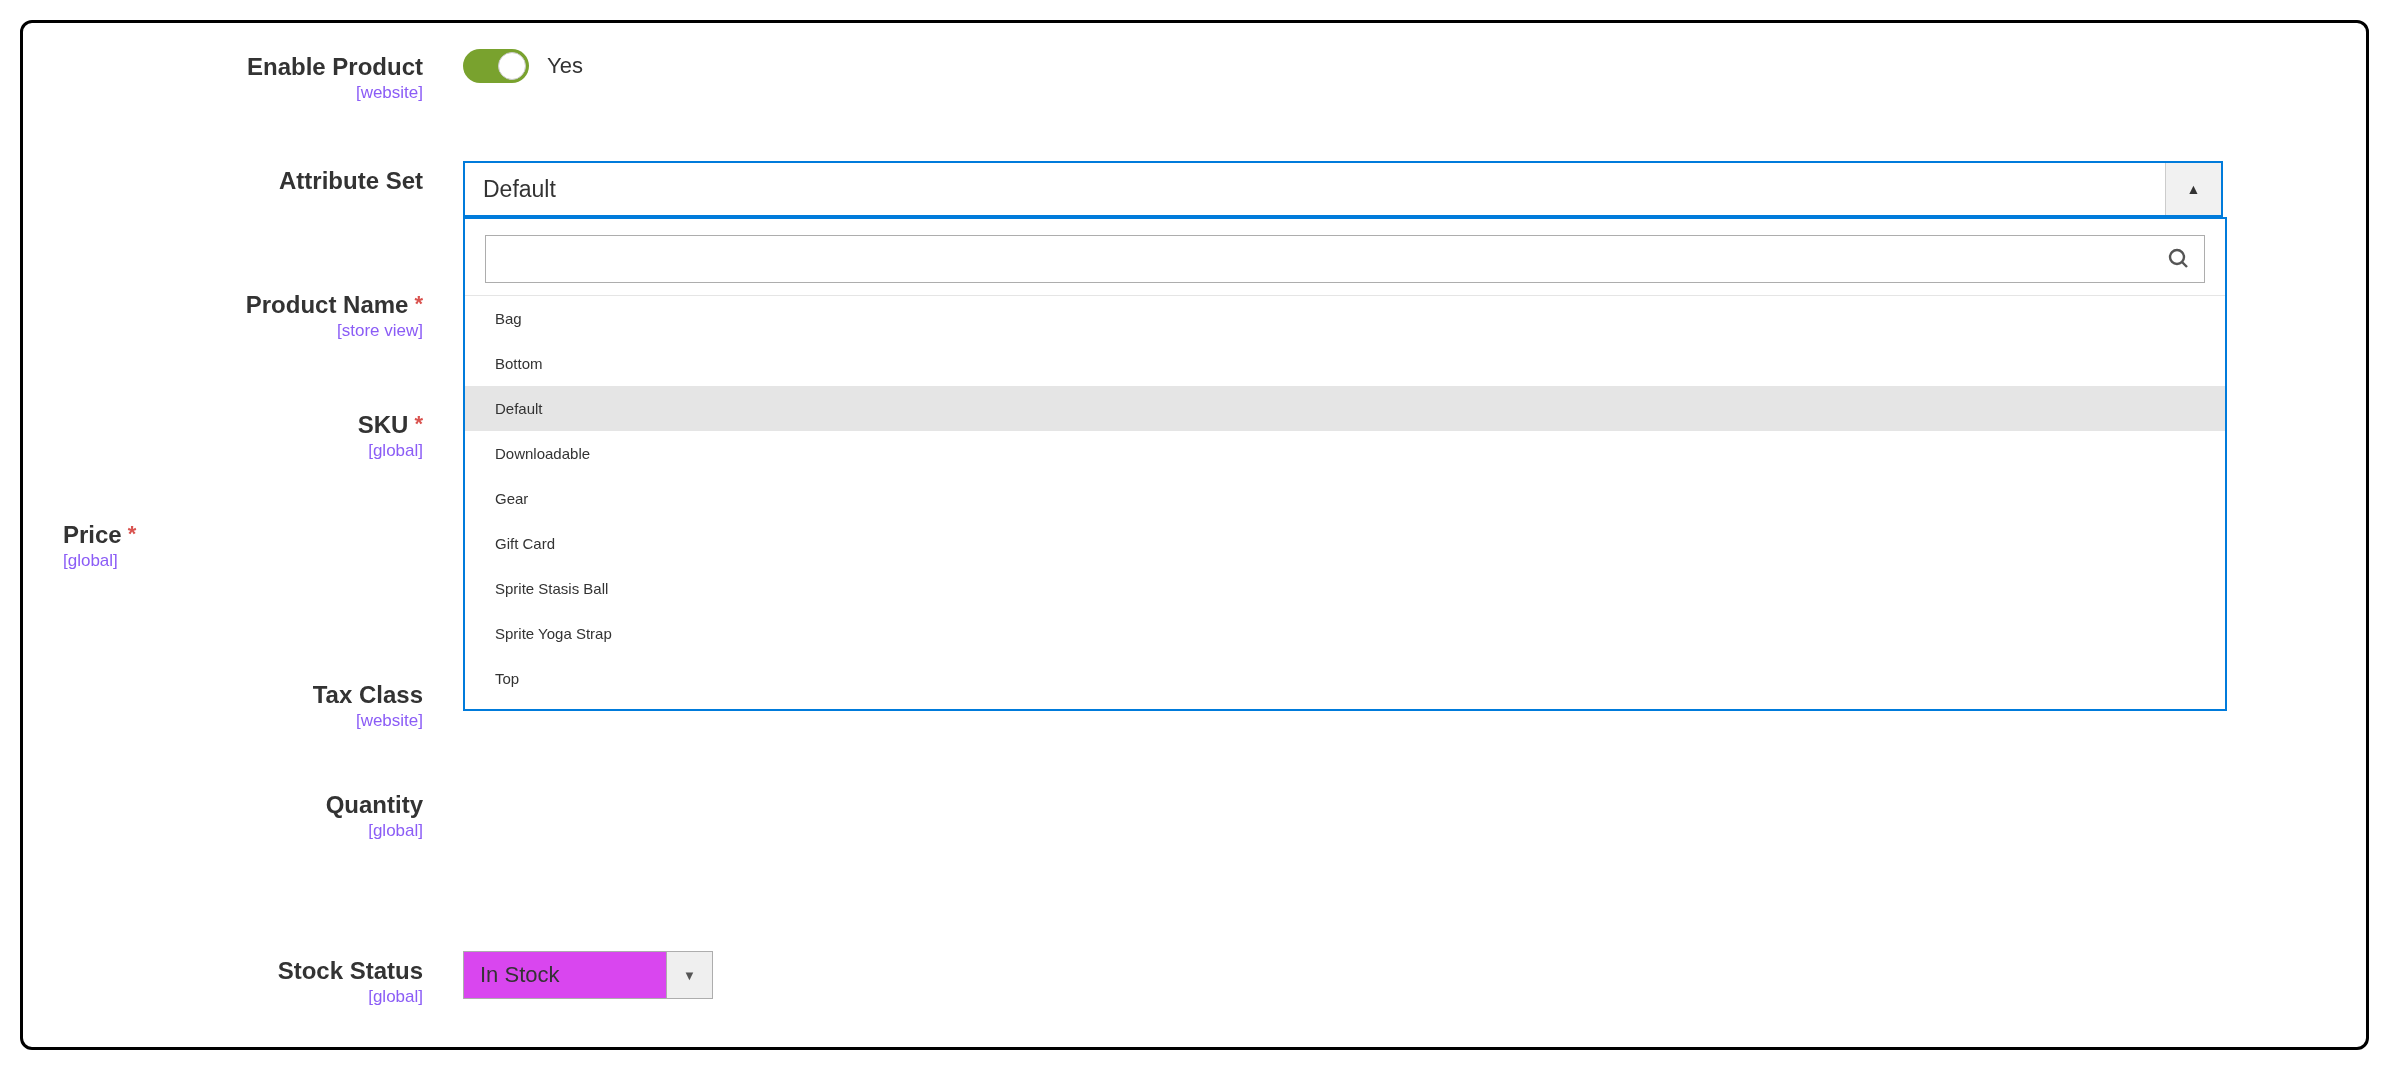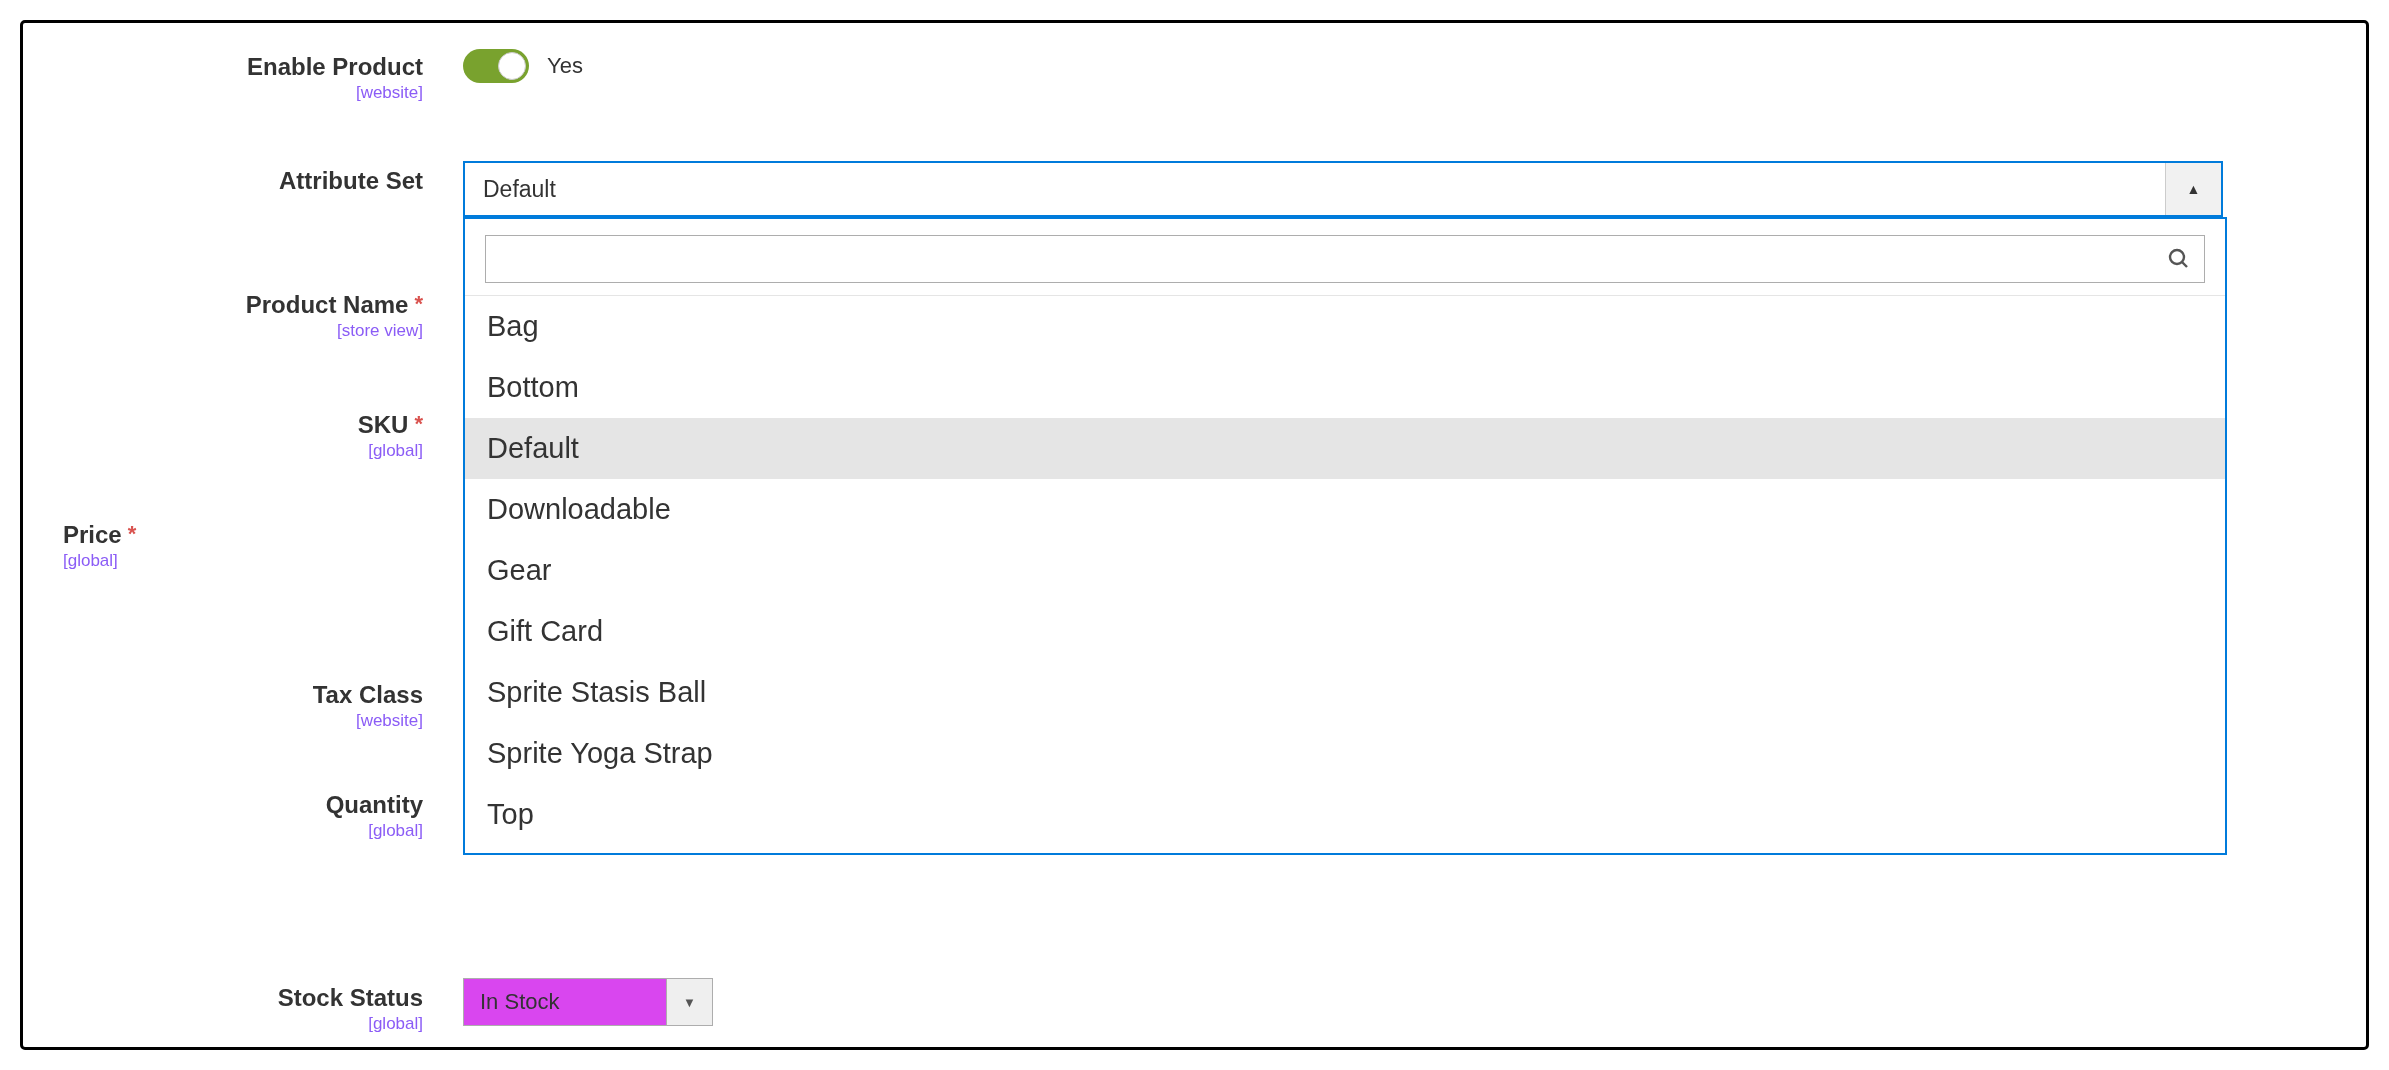--- a/index.html
+++ b/index.html
@@ -3,21 +3,21 @@
 <meta charset="utf-8">
 <style>
   * { box-sizing: border-box; margin: 0; padding: 0; }
   body {
     font-family: 'Helvetica Neue', Helvetica, Arial, sans-serif;
     background: #fff;
     padding: 20px;
   }
   .panel {
     border: 3px solid #000;
-    border-radius: 5px;
+    border-radius: 12px;
     padding: 28px 40px 20px 40px;
     width: 2349px;
     height: 1030px;
     position: relative;
     overflow: hidden;
   }
   .label-col {
     width: 400px;
     text-align: right;
     padding-right: 40px;
@@ -130,38 +130,38 @@
   .search-icon-svg {
     position: absolute;
     right: 14px;
     top: 50%;
     transform: translateY(-50%);
     width: 24px;
     height: 24px;
   }
   .dropdown-list { }
   .dropdown-item {
-    padding: 14px 22px;
-    font-size: 29px;
+    padding: 14px 30px;
+    font-size: 15px;
     color: #333;
     cursor: pointer;
   }
   .dropdown-item.selected {
     background: #e5e5e5;
   }
 
   
   .row-enable     { position: absolute; top: 24px;  left: 40px; right: 40px; display:flex; }
   .row-attrset    { position: absolute; top: 138px; left: 40px; right: 40px; display:flex; }
   .row-name       { position: absolute; top: 268px; left: 40px; width: 400px; text-align:right; padding-right:40px; }
   .row-sku        { position: absolute; top: 388px; left: 40px; width: 400px; text-align:right; padding-right:40px; }
   .row-price      { position: absolute; top: 498px; left: 40px; width: 400px; padding-right:40px; }
   .row-tax        { position: absolute; top: 658px; left: 40px; width: 400px; text-align:right; padding-right:40px; }
   .row-qty        { position: absolute; top: 768px; left: 40px; width: 400px; text-align:right; padding-right:40px; }
-  .row-stock      { position: absolute; top: 928px; left: 40px; right: 40px; display:flex;margin-top:27px; }
+  .row-stock      { position: absolute; top: 928px; left: 40px; right: 40px; display:flex; }
 
   .select-box {
     border: 1px solid #adadad;
     height: 48px;
     display: inline-flex;
     align-items: center;
     background: #d946ef;
     width: 250px;
   }
   .select-value {

